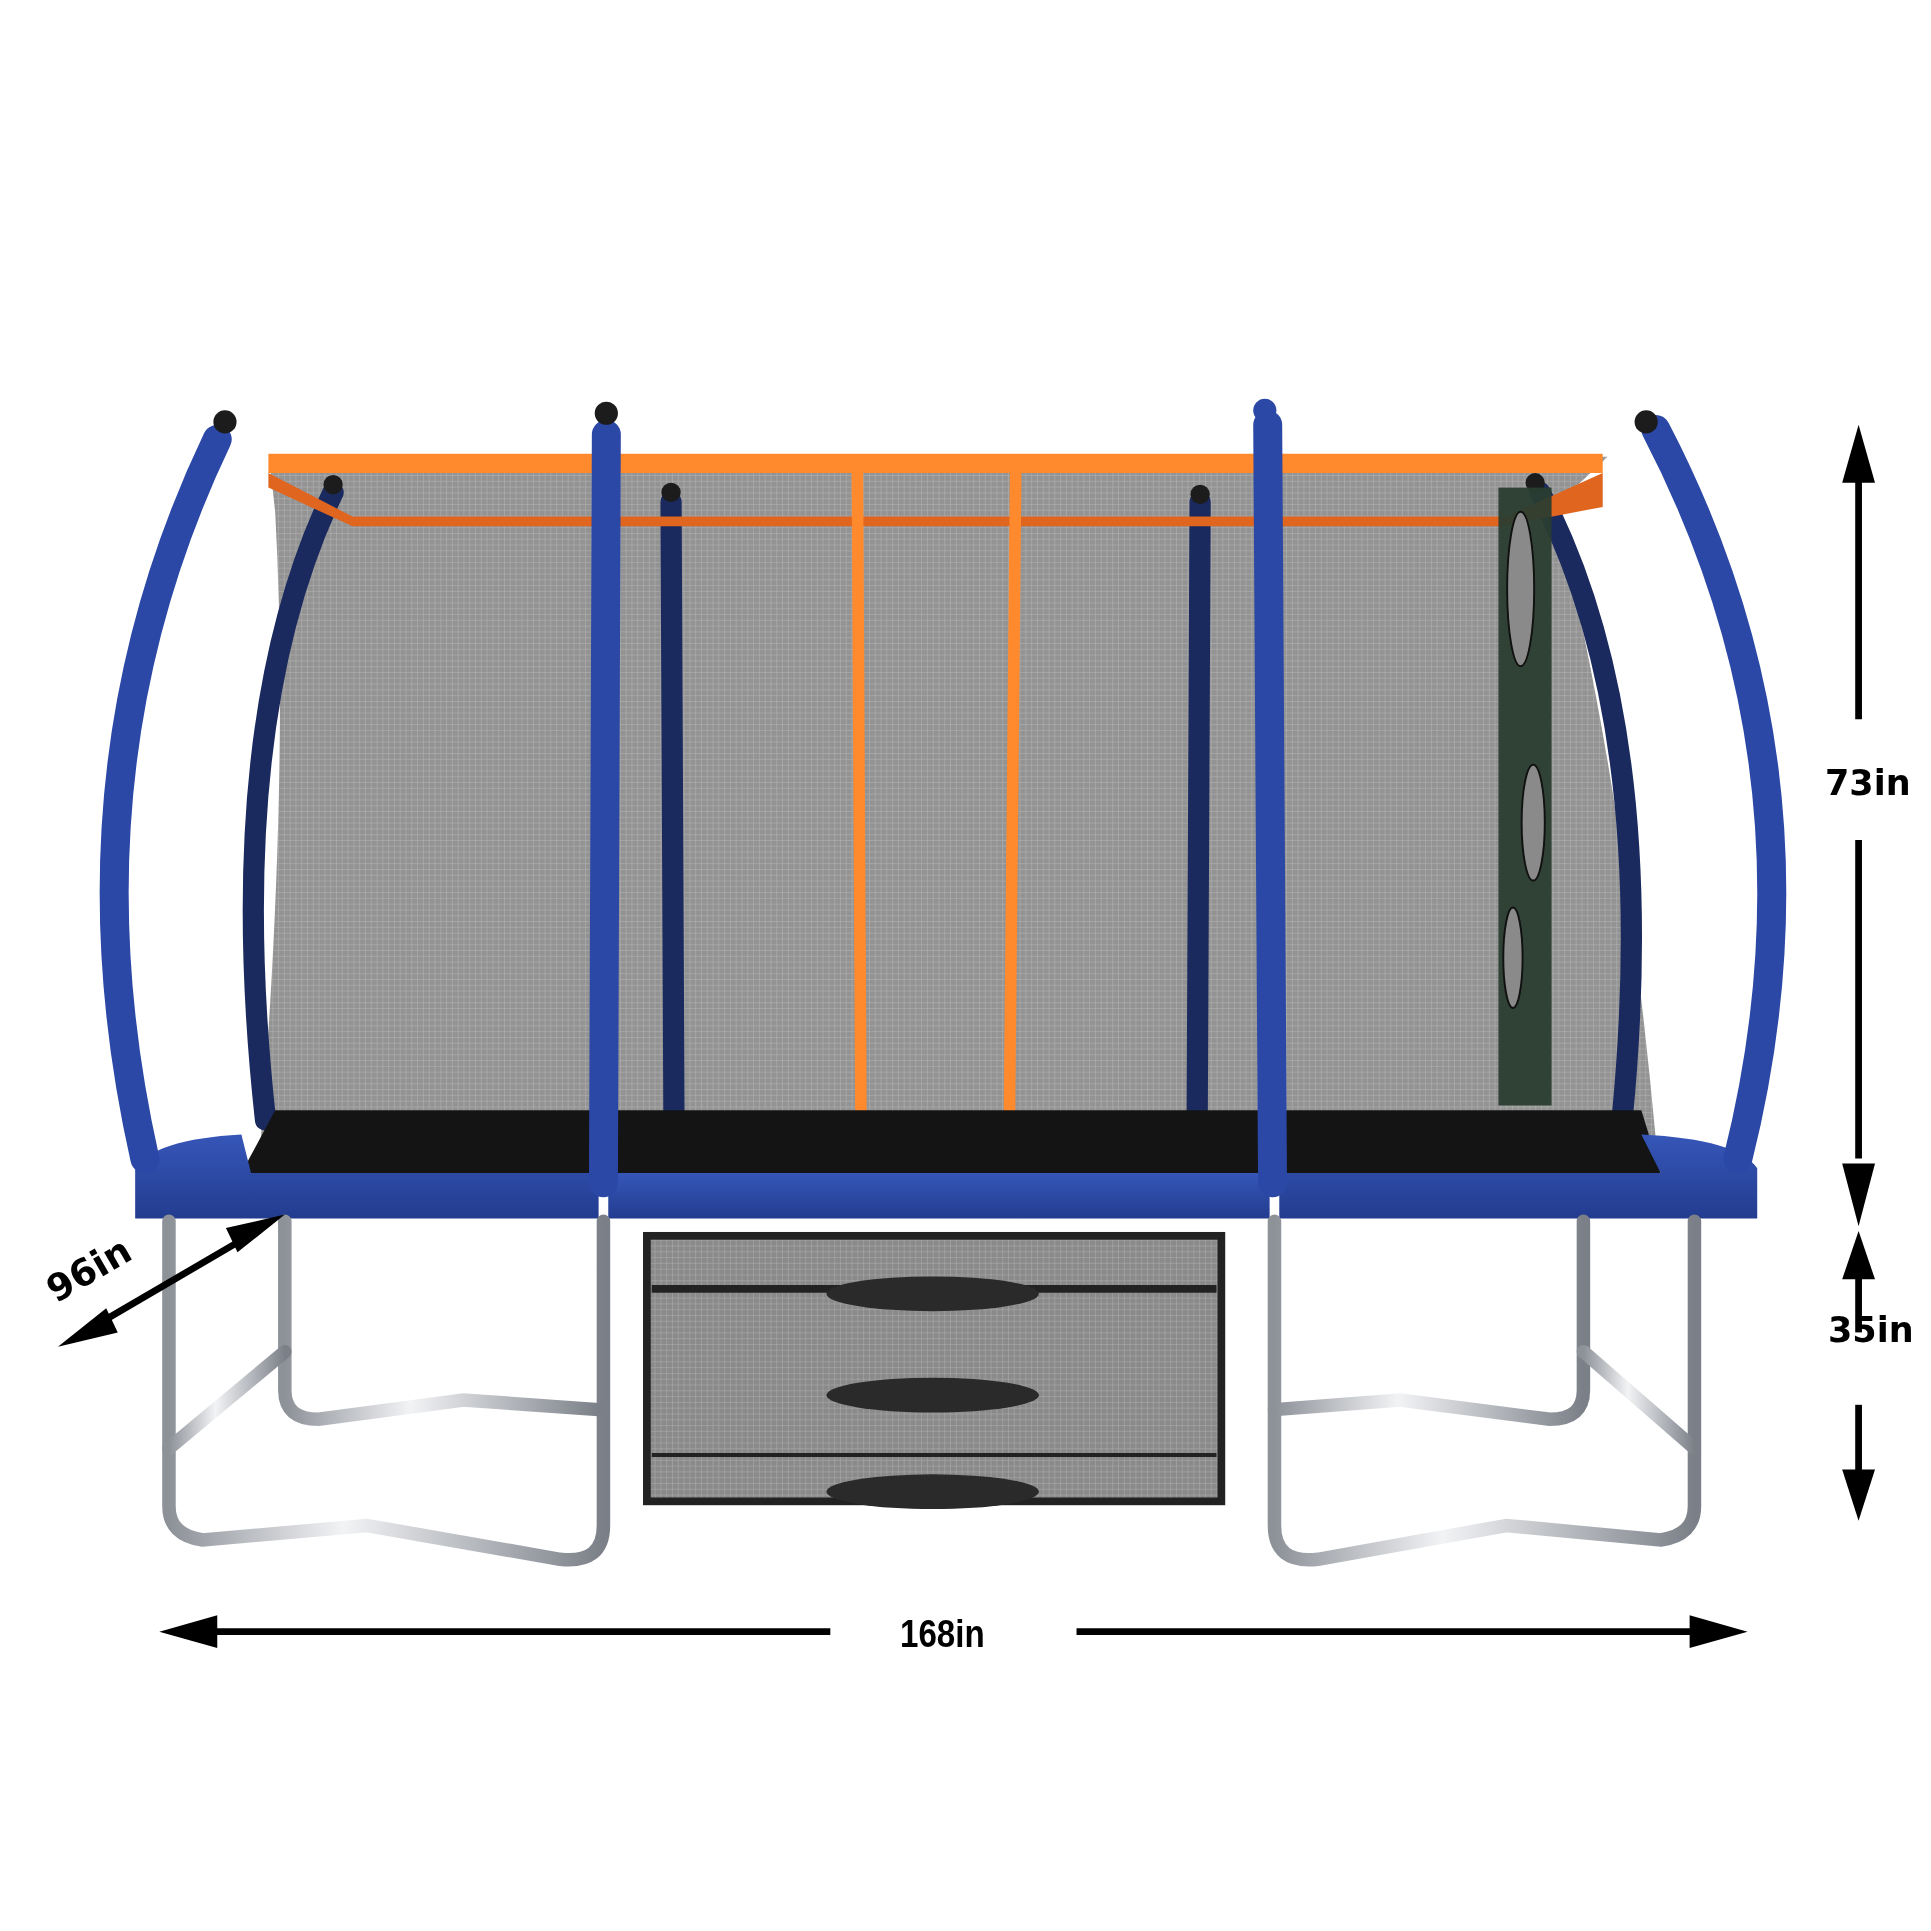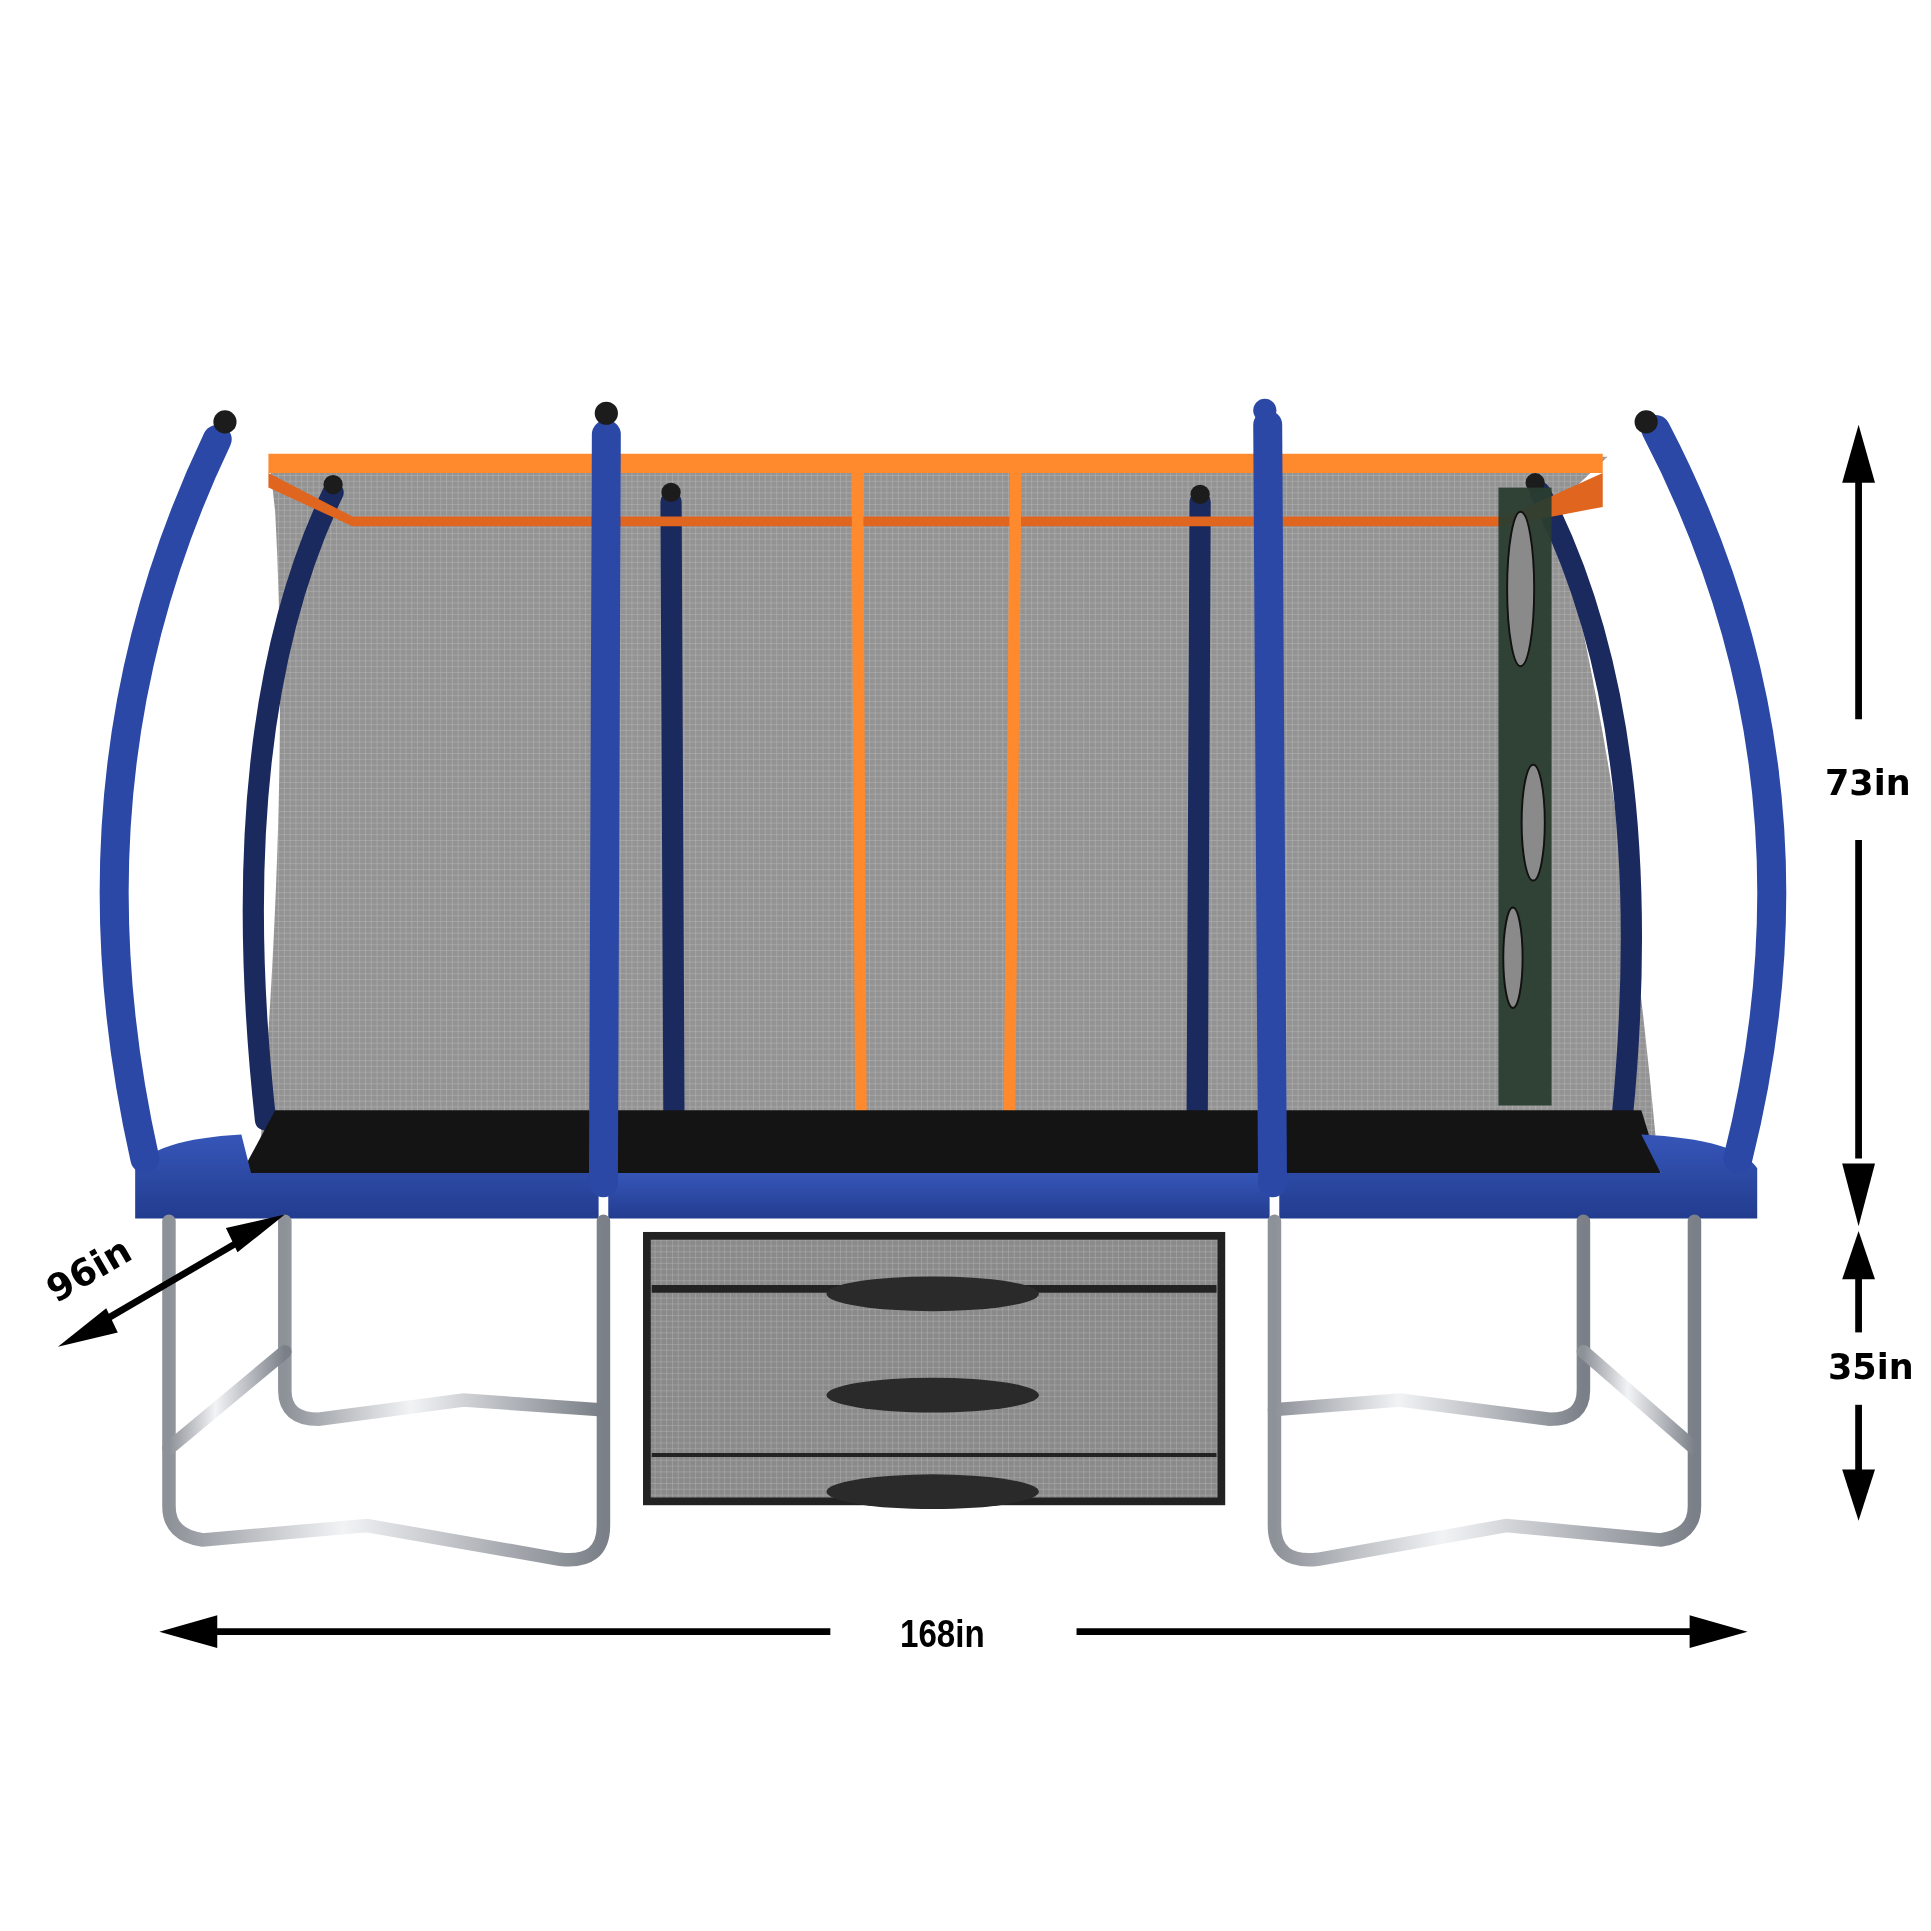--- a/index.html
+++ b/index.html
@@ -1,20 +1,20 @@
 <!DOCTYPE html>
 <html><head>
 <meta charset="utf-8">
 <style>
   html,body{margin:0;padding:0;background:#ffffff;}
   #stage{position:relative;width:1931px;height:1931px;background:#ffffff;overflow:hidden;font-family:"DejaVu Sans","Liberation Sans",sans-serif;}
   svg{position:absolute;left:0;top:0;}
   .dim-label{position:absolute;font-family:"DejaVu Sans","Liberation Sans",sans-serif;font-weight:bold;color:#000;font-size:35px;white-space:nowrap;}
   #lbl-height{left:1825px;top:763px;}
-  #lbl-leg{left:1828px;top:1347px;}
+  #lbl-leg{left:1828px;top:1310px;}
   #lbl-length{left:900px;top:1612px;font-family:"Liberation Sans",sans-serif;font-size:39px;transform:scaleX(0.85);transform-origin:left top;}
   #lbl-width{left:39px;top:1274px;transform:rotate(-30deg);transform-origin:left top;font-size:37px;}
 </style>
 </head>
 <body>
 
 <div id="stage">
 <svg width="1931" height="1931" viewBox="0 0 2000 2000">
   <defs>
     <pattern id="mesh" width="6" height="6" patternUnits="userSpaceOnUse">

